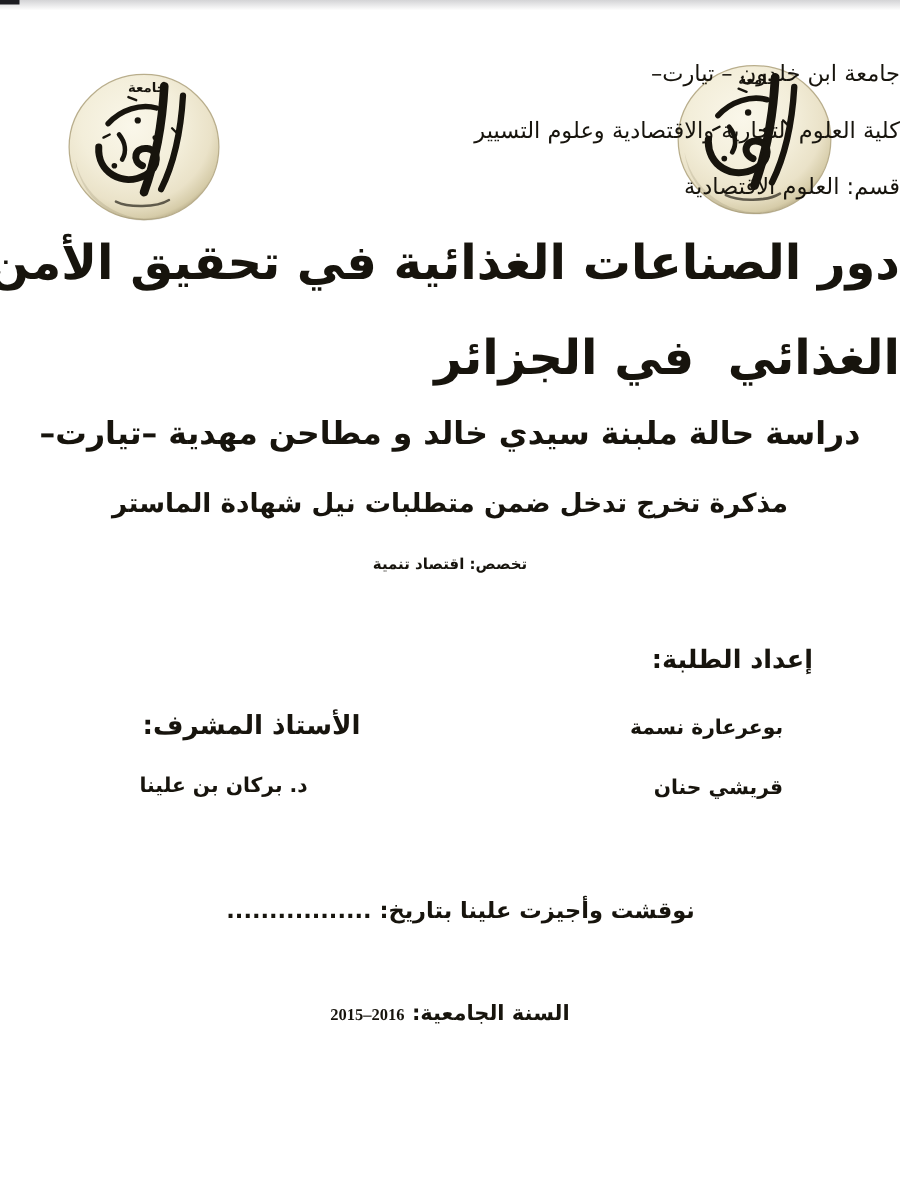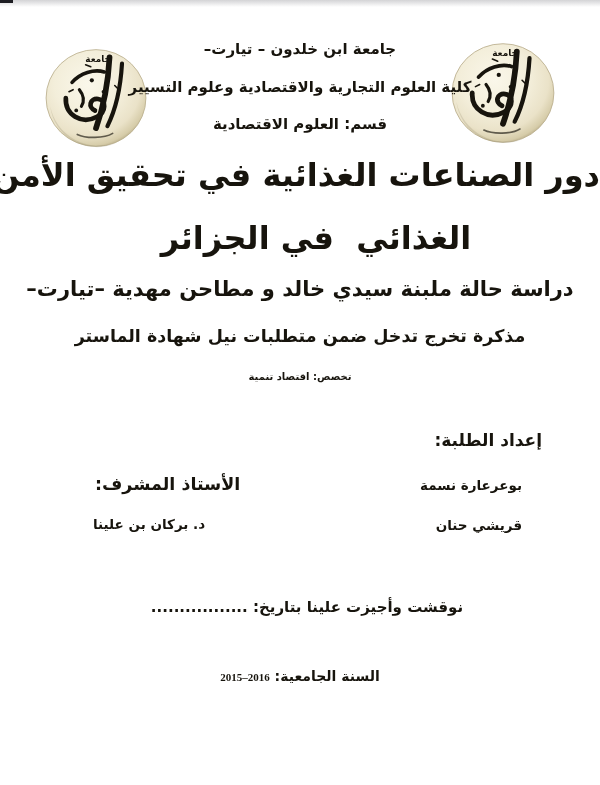--- a/index.html
+++ b/index.html
@@ -6,26 +6,26 @@
   body{
     width:600px;height:785px;background:#ffffff;position:relative;overflow:hidden;
     font-family:"DejaVu Sans",sans-serif;color:#17140d;
   }
   .abs{position:absolute;}
   
   .scan-shadow{top:0;left:0;right:0;height:7px;
     background:linear-gradient(180deg,rgba(110,110,118,0.30),rgba(255,255,255,0));}
   .corner-mark{top:0;left:0;width:13px;height:3px;background:#1d1d22;}
   
-  .hline{left:0;right:0;text-align:center;font-weight:bold;font-size:15px;line-height:22px;}
+  .hline{left:0;right:0;font-weight:normal;font-size:15px;line-height:22px;}
   .h-uni{top:38px;}
   .h-fac{top:76px;}
   .h-dept{top:113px;}
   
-  .title{left:0;right:0;text-align:center;font-weight:bold;font-size:32px;line-height:48px;white-space:pre;margin-left:32px;}
+  .title{left:0;right:0;font-weight:bold;font-size:32px;line-height:48px;white-space:pre;margin-left:32px;}
   .t1{top:151px;}
   .t2{top:214px;}
   
   .sub1{left:0;right:0;top:277px;text-align:center;font-weight:bold;font-size:21px;}
   .sub2{left:0;right:0;top:326px;text-align:center;font-weight:bold;font-size:17.5px;}
   .spec{left:0;right:0;top:371px;text-align:center;font-weight:bold;font-size:10px;}
   
   .prep-label{top:430px;right:58px;font-weight:bold;font-size:17px;}
   .student{right:78px;font-weight:bold;font-size:13.5px;}
   .student-0{top:477px;}

